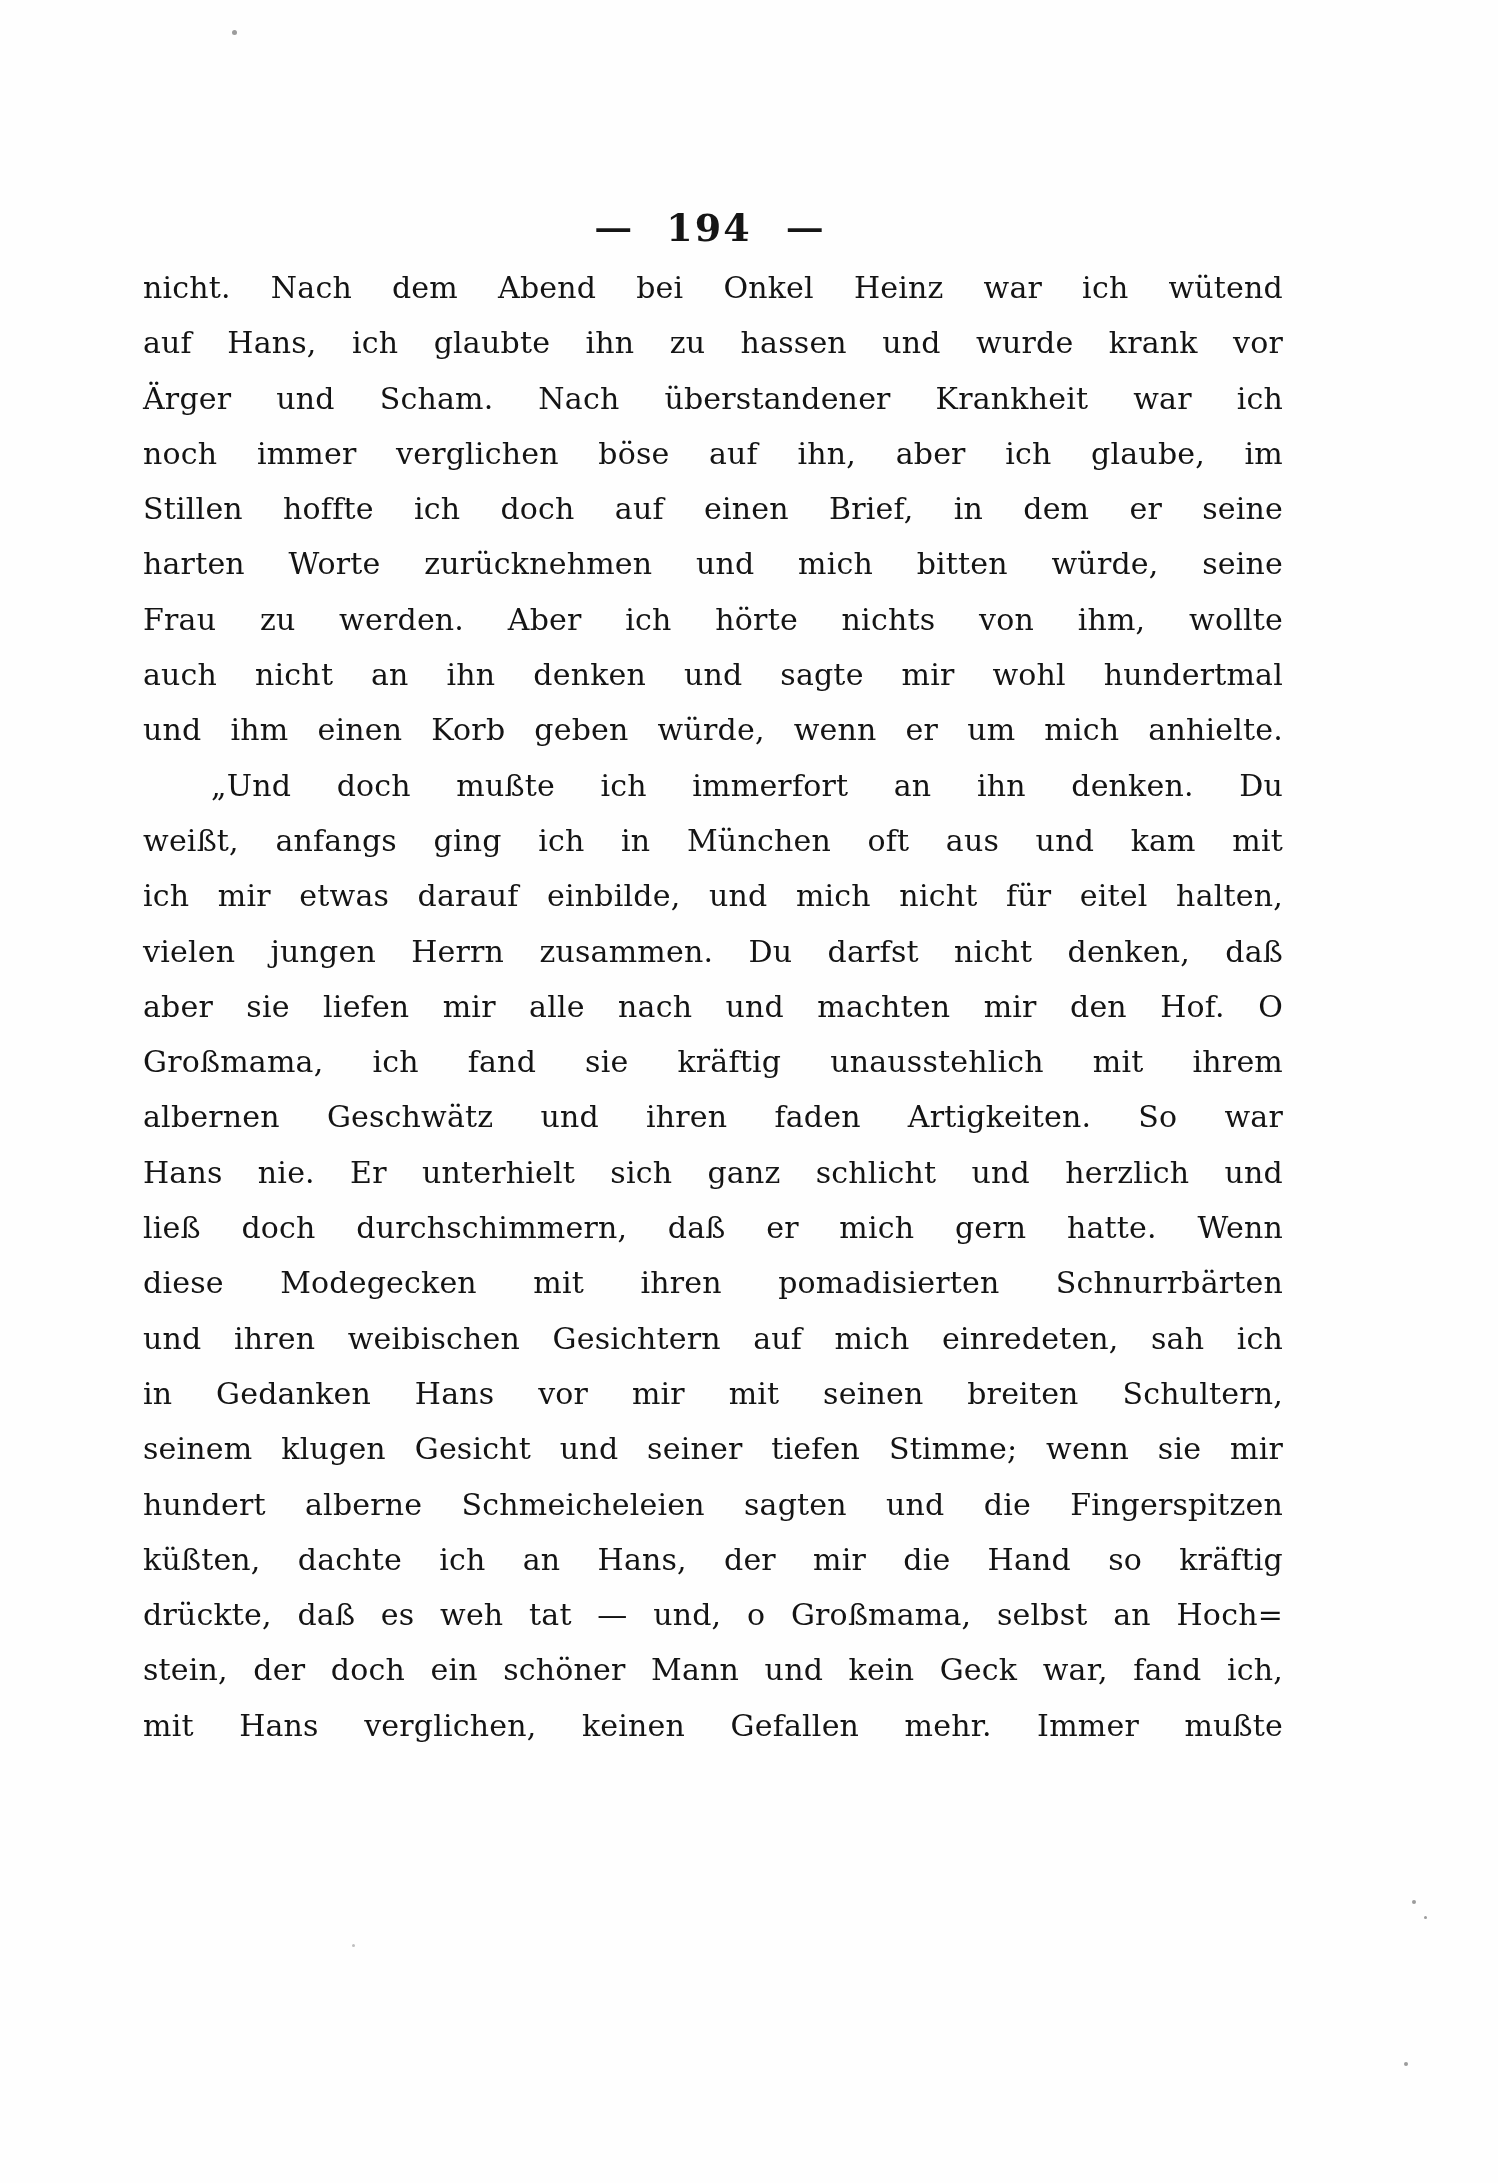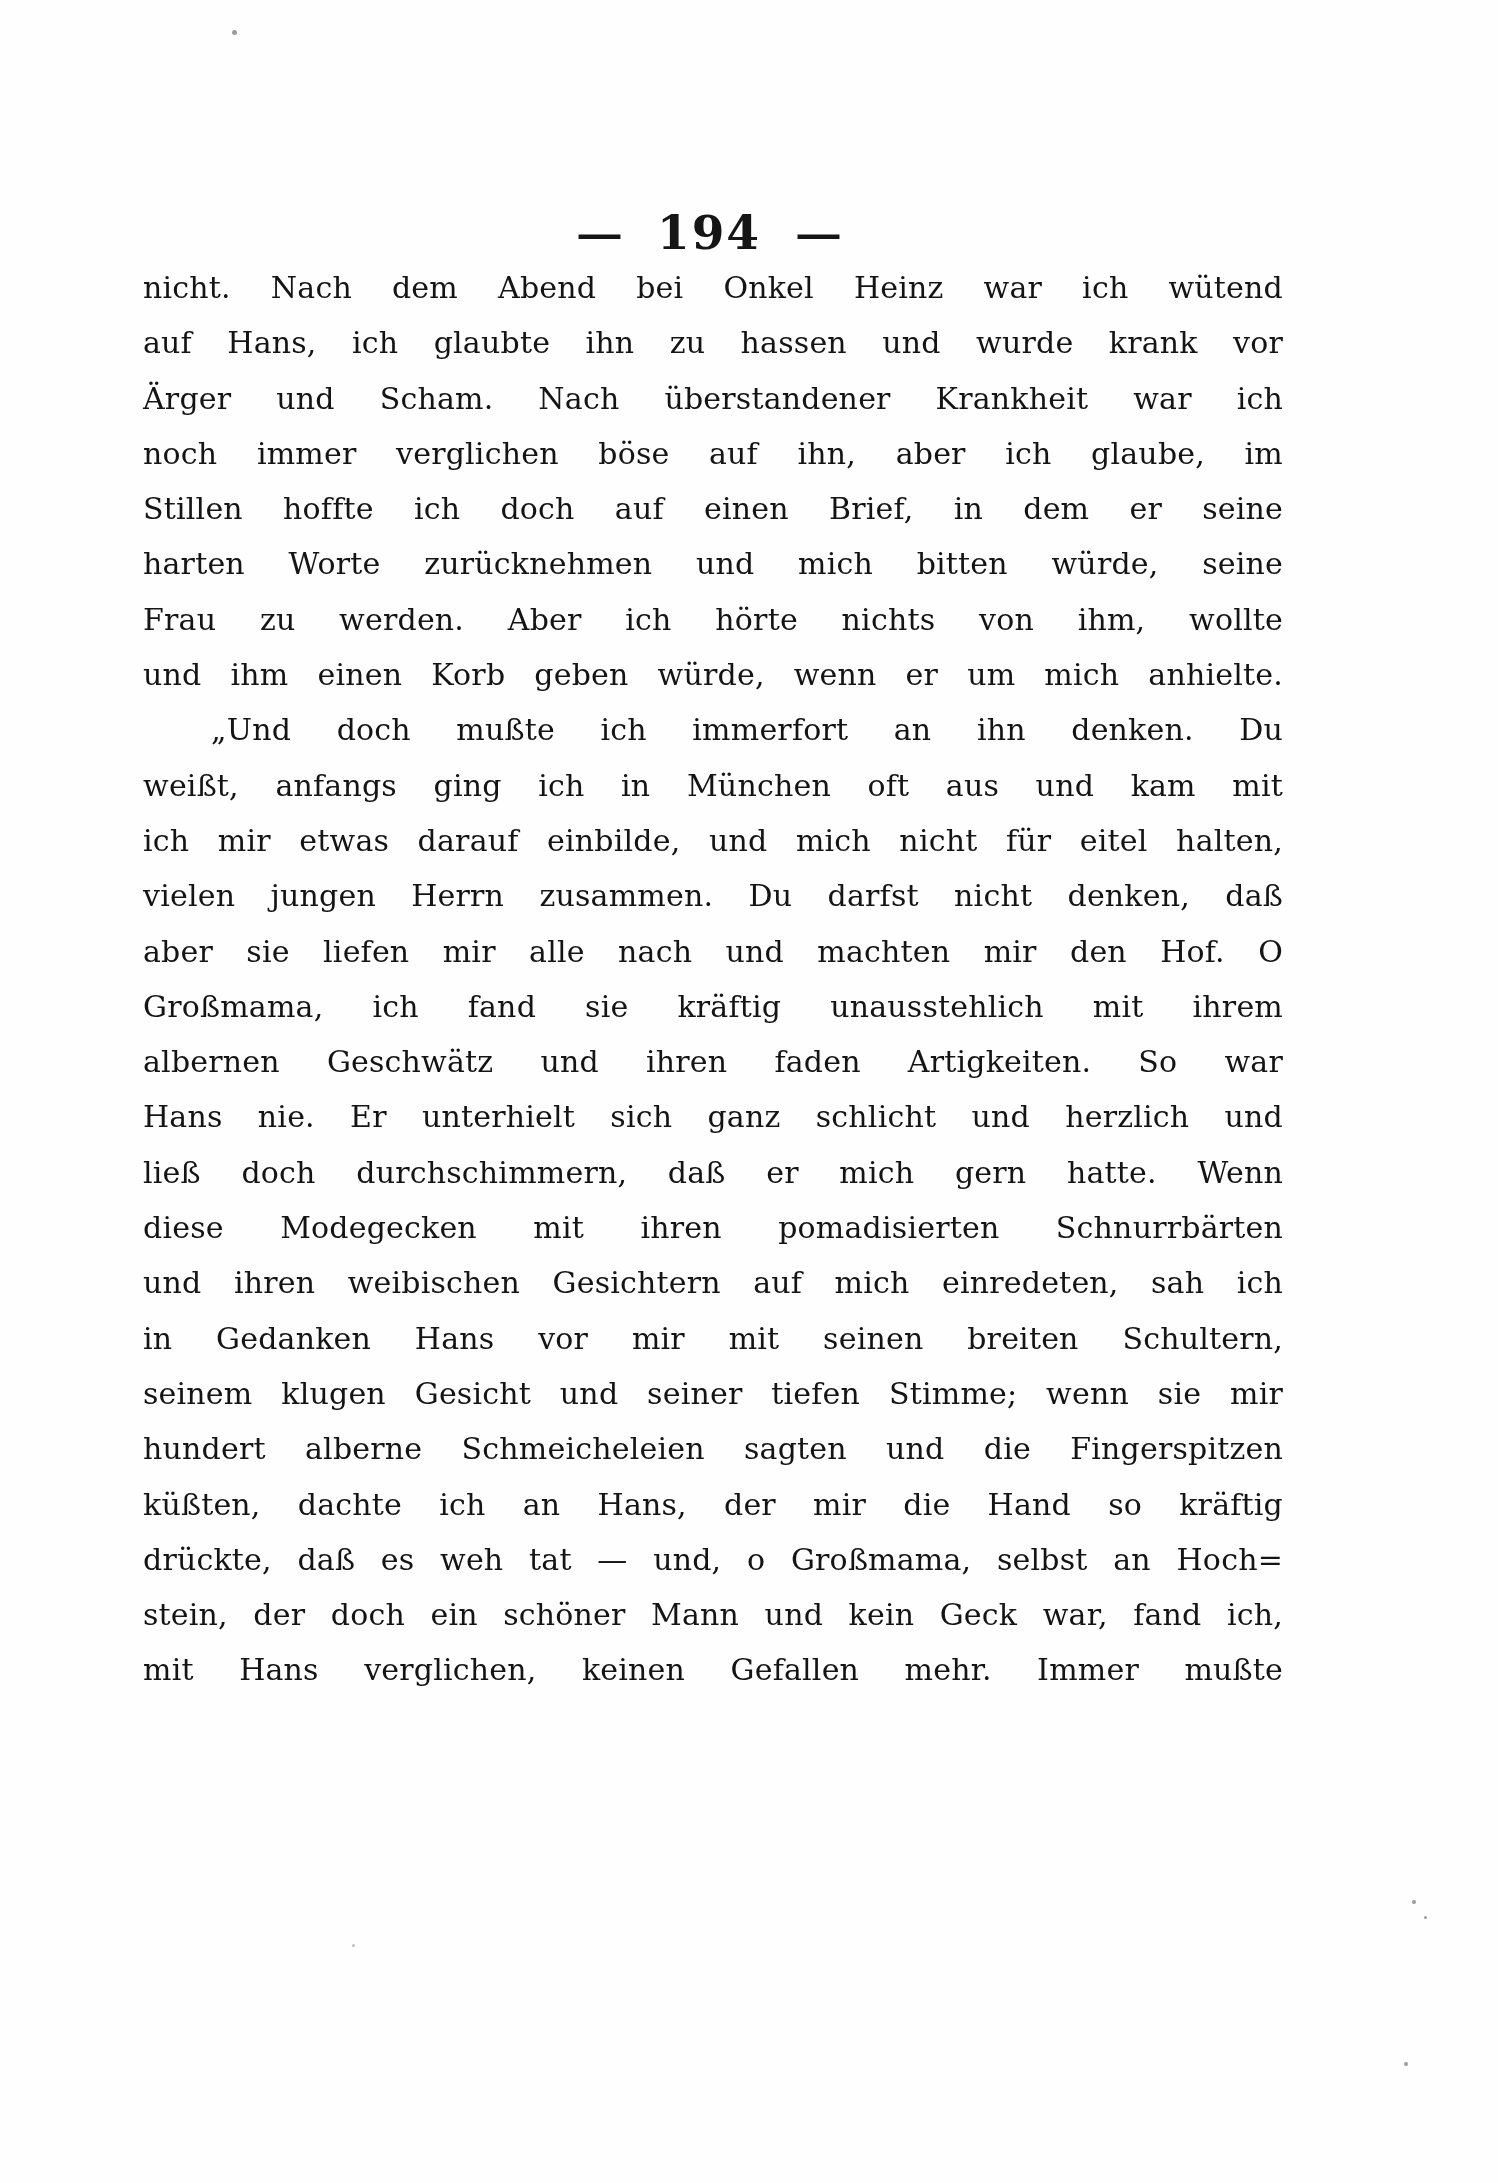--- a/index.html
+++ b/index.html
@@ -16,21 +16,21 @@
     position: absolute;
     inset: 0;
     background: #fefefe;
   }
   .page-header {
     position: absolute;
     top: 205px;
     left: 135px;
     width: 1148px;
     text-align: center;
-    font-size: 47px;
+    font-size: 38px;
     font-weight: bold;
     color: #151515;
   }
   .page-header .dash {
     display: inline-block;
     margin: 0 34px;
     transform: scaleY(0.85);
   }
   .page-header .number {
     display: inline-block;
@@ -78,20 +78,21 @@
 
   <div class="text-block">
       <div class="paragraph">
         <div class="line">nicht. Nach dem Abend bei Onkel Heinz war ich wütend</div>
         <div class="line">auf Hans, ich glaubte ihn zu hassen und wurde krank vor</div>
         <div class="line">Ärger und Scham. Nach überstandener Krankheit war ich</div>
         <div class="line">noch immer verglichen böse auf ihn, aber ich glaube, im</div>
         <div class="line">Stillen hoffte ich doch auf einen Brief, in dem er seine</div>
         <div class="line">harten Worte zurücknehmen und mich bitten würde, seine</div>
         <div class="line">Frau zu werden. Aber ich hörte nichts von ihm, wollte</div>
+        <div class="line">auch nicht an ihn denken und sagte mir wohl hundertmal</div>
         <div class="line">und ihm einen Korb geben würde, wenn er um mich anhielte.</div>
       </div>
       <div class="paragraph">
         <div class="line indent">„Und doch mußte ich immerfort an ihn denken. Du</div>
         <div class="line">weißt, anfangs ging ich in München oft aus und kam mit</div>
         <div class="line">ich mir etwas darauf einbilde, und mich nicht für eitel halten,</div>
         <div class="line">vielen jungen Herrn zusammen. Du darfst nicht denken, daß</div>
         <div class="line">aber sie liefen mir alle nach und machten mir den Hof. O</div>
         <div class="line">Großmama, ich fand sie kräftig unausstehlich mit ihrem</div>
         <div class="line">albernen Geschwätz und ihren faden Artigkeiten. So war</div>

